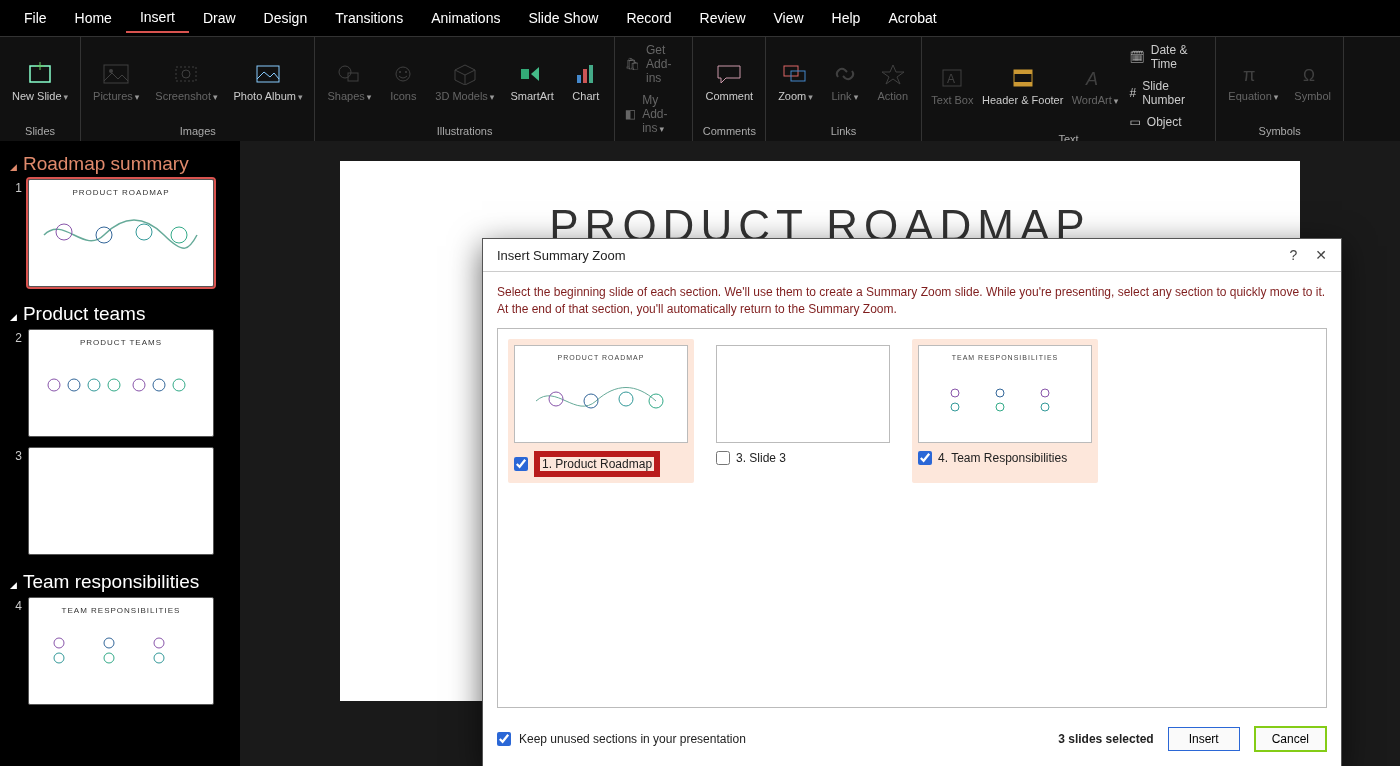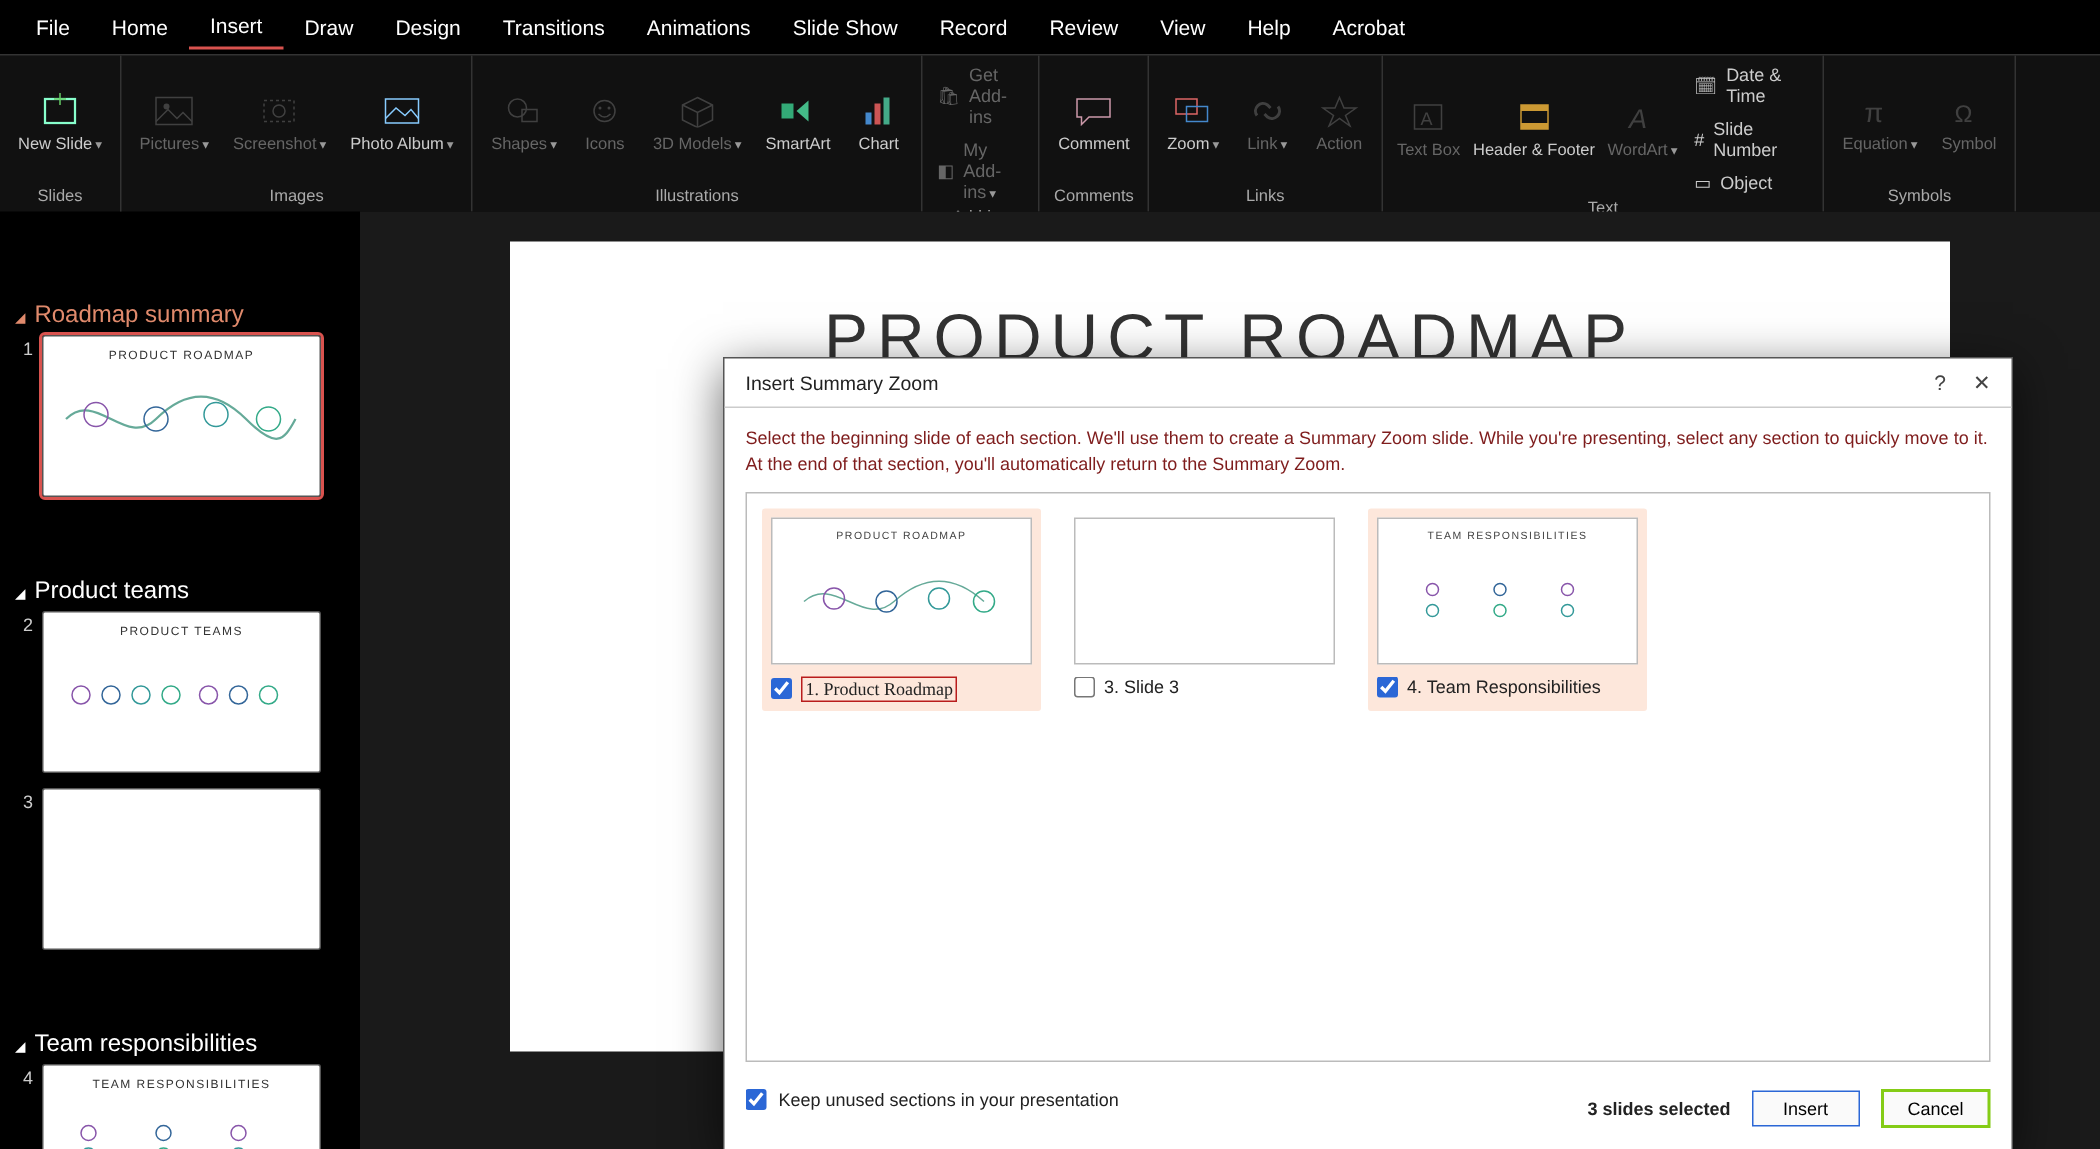--- a/index.html
+++ b/index.html
@@ -21,21 +21,21 @@
 .ribbon-btn.dim .lbl { color: #666; }
 .ribbon-btn.dim .icon svg { opacity: .4; }
 .ribbon-list { display:flex; flex-direction:column; justify-content:center; gap:4px; }
 .ribbon-list-item { display:flex; align-items:center; gap:6px; font-size:12px; color:#ccc; padding:2px 4px; cursor:pointer; }
 .ribbon-list-item.dim { color:#666; }
 .caret::after { content:"▾"; font-size:9px; color:#999; margin-left:2px; }
 
 
 .workspace { display:flex; height: calc(766px - 36px - 105px); }
 .slide-panel { width: 240px; background:#000; overflow-y:auto; padding: 6px 10px 10px 10px; }
-.section-header { display:flex; align-items:center; gap:6px; font-size:16px; padding:6px 0 4px 0;margin-top:48px; }
+.section-header { display:flex; align-items:center; gap:6px; font-size:19px; padding:6px 0 4px 0; }
 .section-header.active { color:#e08a6c; }
 .section-header .tri::before { content:"◢"; font-size:9px; transform:rotate(0); display:inline-block; }
 .thumb-row { display:flex; align-items:flex-start; gap:6px; margin-bottom:10px; }
 .thumb-num { font-size:12px; color:#ccc; width:12px; text-align:right; padding-top:2px;}
 .thumb { width:186px; height:108px; background:#fff; border:1px solid #555; border-radius:2px; display:flex; align-items:center; justify-content:center; position:relative; overflow:hidden; }
 .thumb.selected { outline:2px solid #d9534f; }
 .thumb-title { position:absolute; top:8px; width:100%; text-align:center; font-size:8px; letter-spacing:1px; color:#333; }
 
 .canvas-area { flex:1; background:#1a1a1a; position:relative; display:flex; justify-content:center; }
 .slide-canvas { margin-top:20px; width: 960px; background:#fff; height:540px; position:relative; }
@@ -50,22 +50,22 @@
 .dialog-desc { font-size:12px; color:#7f1d1d; line-height:1.4; margin-bottom:10px; }
 .zoom-grid-wrap { border:1px solid #bbb; padding:10px; height:380px; overflow:auto; }
 .zoom-grid { display:flex; gap:16px; flex-wrap:wrap; }
 .zoom-item { width:186px; padding:6px; border-radius:2px; }
 .zoom-item.checked { background:#fde7db; }
 .zoom-thumb { width:174px; height:98px; background:#fff; border:1px solid #bbb; display:flex; align-items:center; justify-content:center; position:relative; }
 .zoom-thumb .tt { position:absolute; top:8px;width:100%;text-align:center;font-size:7px;letter-spacing:1px;color:#444;}
 .zoom-row { display:flex; align-items:center; gap:6px; margin-top:8px; font-size:12px; }
 .zoom-row input[type=checkbox]{ width:14px;height:14px; accent-color:#2b67d6;}
 .zoom-row .zl { }
-.zoom-row .zl.boxed { border:1px solid #b91c1c; padding:0 2px;font-family:Liberation Serif, serif; }
-.dialog-footer { display:flex; align-items:flex-start; justify-content:space-between; padding:10px 14px 14px 14px; }
+.zoom-row .zl.boxed { border:6px solid #b91c1c; padding:0 2px; }
+.dialog-footer { display:flex; align-items:center; justify-content:space-between; padding:10px 14px 14px 14px; }
 .dialog-footer .left { display:flex; align-items:center; gap:8px; font-size:12px;}
 .dialog-footer .left input[type=checkbox]{ width:14px;height:14px; accent-color:#2b67d6;}
 .dialog-footer .right { display:flex; align-items:center; gap:14px; }
 .dialog-footer .status { font-size:12px; color:#222;font-weight:bold; }
 .dbtn { min-width:72px; padding:4px 16px; font-size:12px; background:#fafafa; border:2px solid #84cc16; cursor:pointer; }
 .dbtn.primary { border:1.5px solid #2b67d6; }
 
 
 .squig { position:absolute; top:30px; left:10px; right:10px; height:50px; }
 </style>

